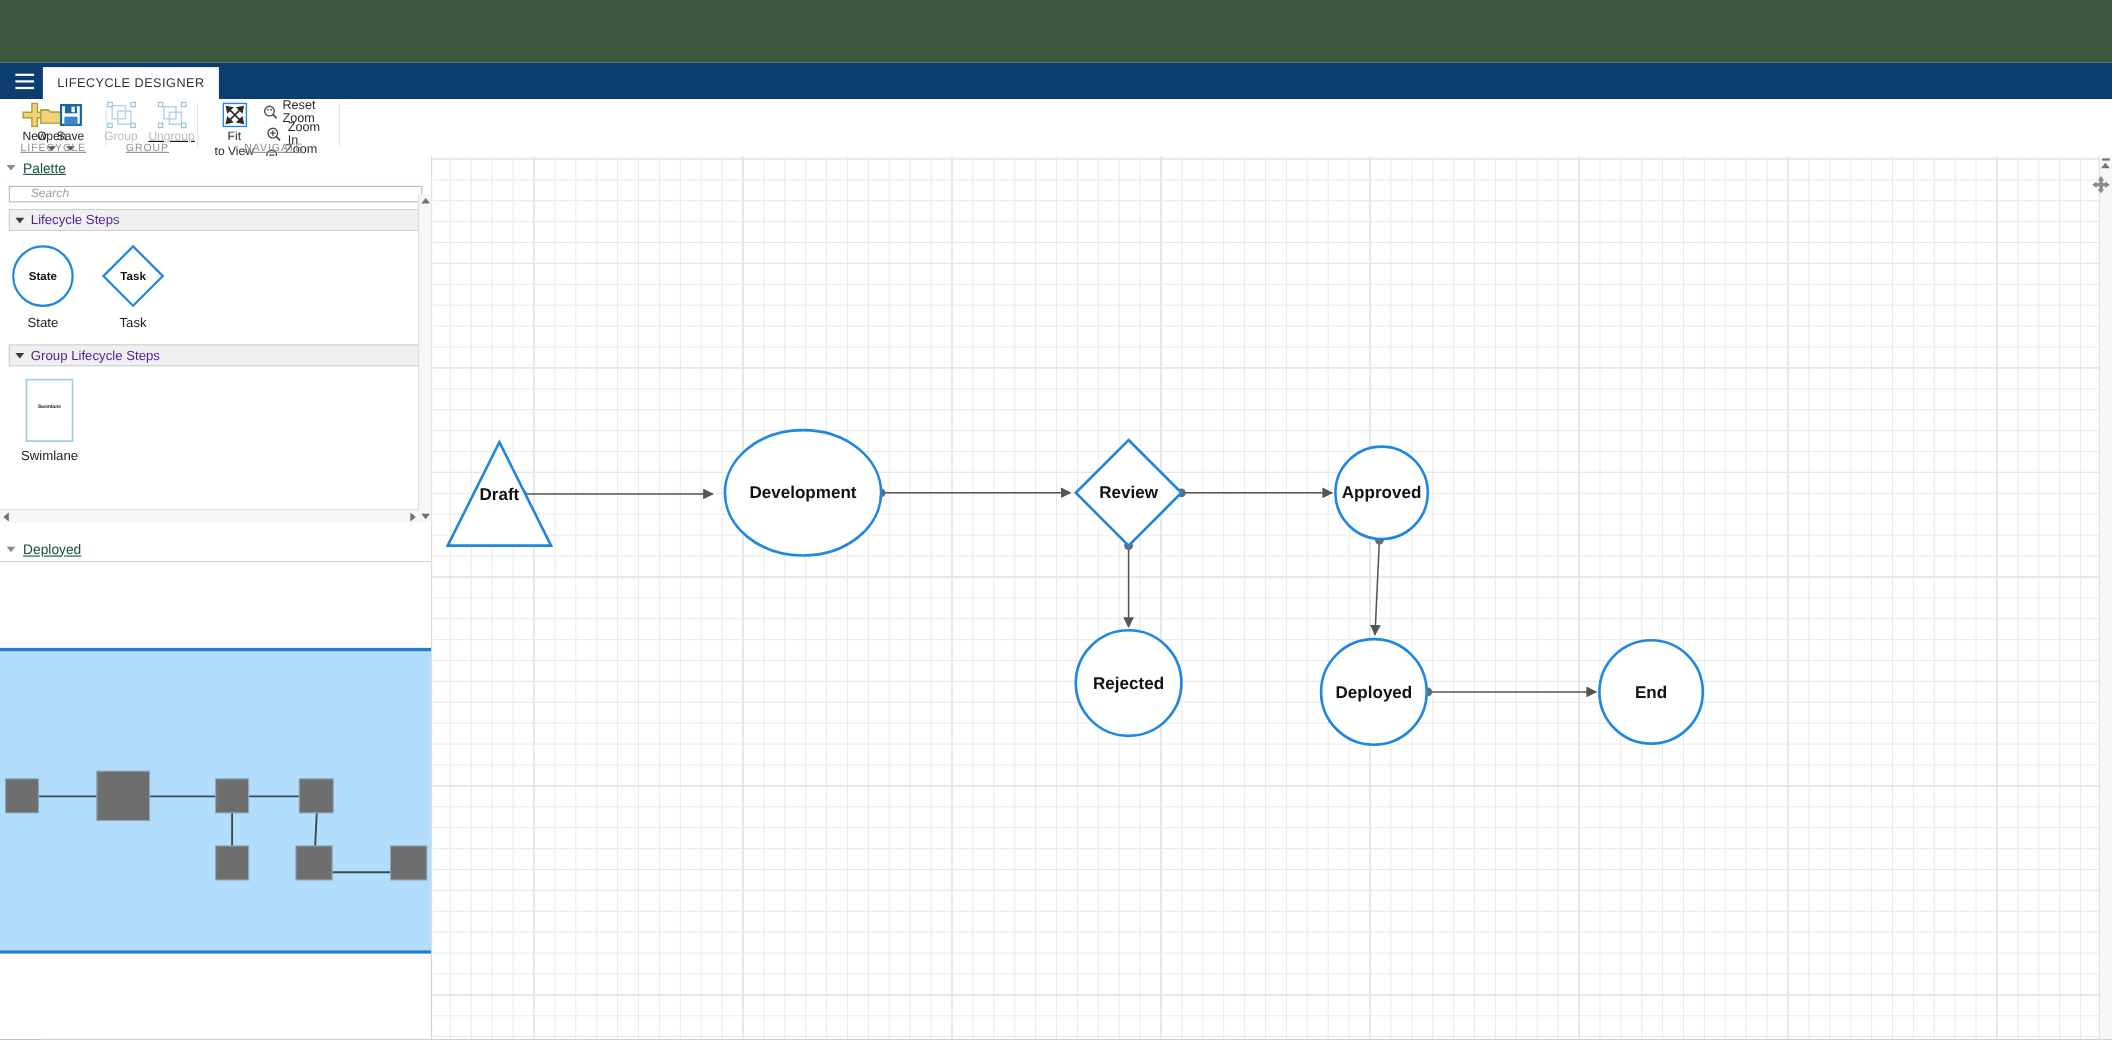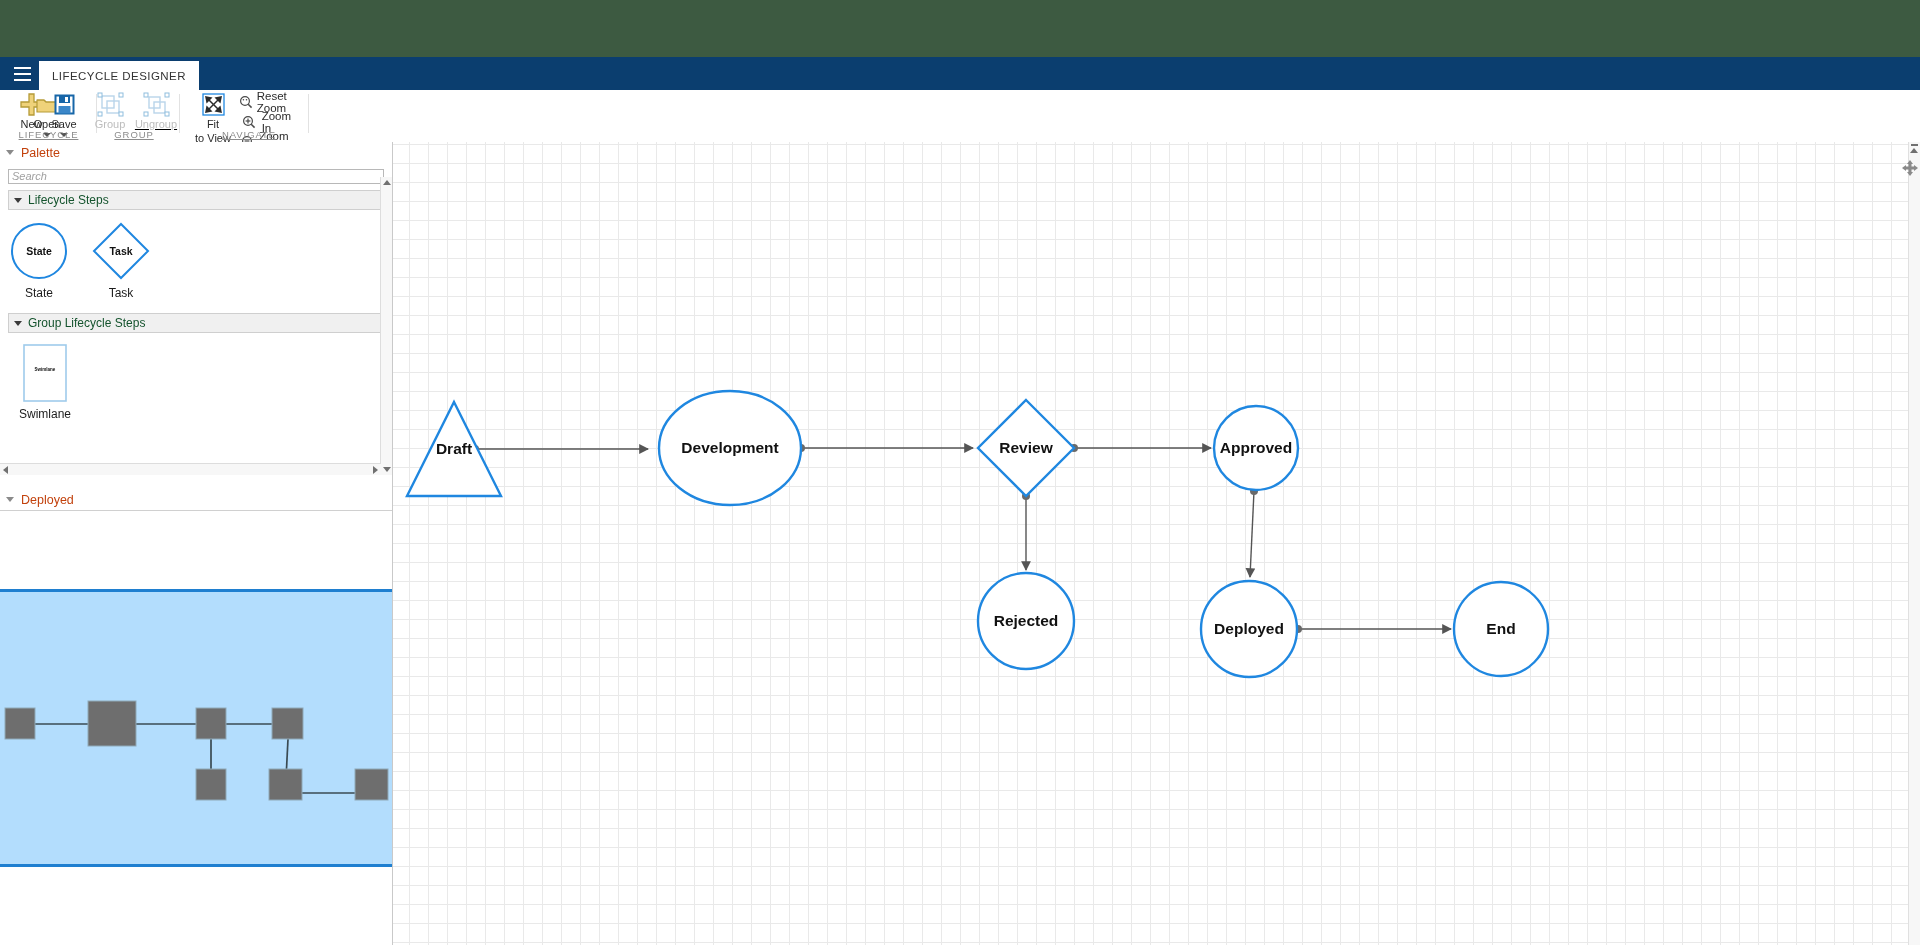--- a/index.html
+++ b/index.html
@@ -46,35 +46,35 @@
   .rlistitem .ico{width:20px;display:flex;align-items:center;justify-content:center;}
   .rlistitem .lab{font-size:11.5px;color:#2b2b2b;margin-left:3px;}
 
   
   .leftpanel{position:absolute;left:0;top:85px;width:392px;height:803px;background:#fff;
     border-right:1px solid #c9c9c9;}
   .sectionhdr{height:21px;background:#fff;border-bottom:1px solid #d0d0d0;
     display:flex;align-items:center;padding-left:6px;cursor:pointer;}
   .sectionhdr .tri{width:0;height:0;border-left:4.5px solid transparent;
     border-right:4.5px solid transparent;border-top:5px solid #8a8a8a;margin-right:7px;}
-  .sectionhdr .txt{font-size:12.5px;color:#c2410c;}
+  .sectionhdr .txt{font-size:12.5px;color:#14532d;text-decoration:underline;}
 
   .searchwrap{padding:3px 8px 2px 8px;background:#fff;}
   .searchbox{width:100%;height:15px;box-sizing:border-box;border:1px solid #b8b8b8;
-    background:#fff;font-size:11px;font-style:italic;color:#a0a0a0;padding:0 3px;
+    background:#fff;font-size:11px;font-style:italic;color:#a0a0a0;padding:0 19px;
     font-family:"Liberation Sans",sans-serif;outline:none;}
   .searchbox::placeholder{color:#a0a0a0;font-style:italic;}
 
   .catbar{height:18px;margin:4px 8px 0 8px;background:#f0f0f0;border:1px solid #cfcfcf;
     display:flex;align-items:center;padding-left:5px;cursor:pointer;}
   .catbar .tri{width:0;height:0;border-top:4.5px solid transparent;
     border-bottom:4.5px solid transparent;border-left:5.5px solid #3a3a3a;margin-right:6px;}
   .catbar.open .tri{border-left:4.5px solid transparent;border-right:4.5px solid transparent;
     border-top:5.5px solid #3a3a3a;border-bottom:0;margin-right:6px;}
-  .catbar .txt{font-size:12px;color:#14532d;}
+  .catbar .txt{font-size:12px;color:#4c1d95;}
 
   .paletterow{display:flex;padding:10px 0 0 6px;gap:16px;}
   .pitem{width:66px;text-align:center;cursor:pointer;}
   .pitem .shapebox{height:62px;display:flex;align-items:center;justify-content:center;}
   .pitem .cap{font-size:12px;color:#1c1c1c;margin-top:4px;}
 
   .pscroll-v{position:absolute;right:0;top:0;width:11px;height:100%;background:#f7f7f7;
     border-left:1px solid #ddd;cursor:pointer;}
   .pscroll-h{position:absolute;left:0;bottom:0;height:11px;width:100%;background:#f7f7f7;
     border-top:1px solid #ddd;cursor:pointer;}

